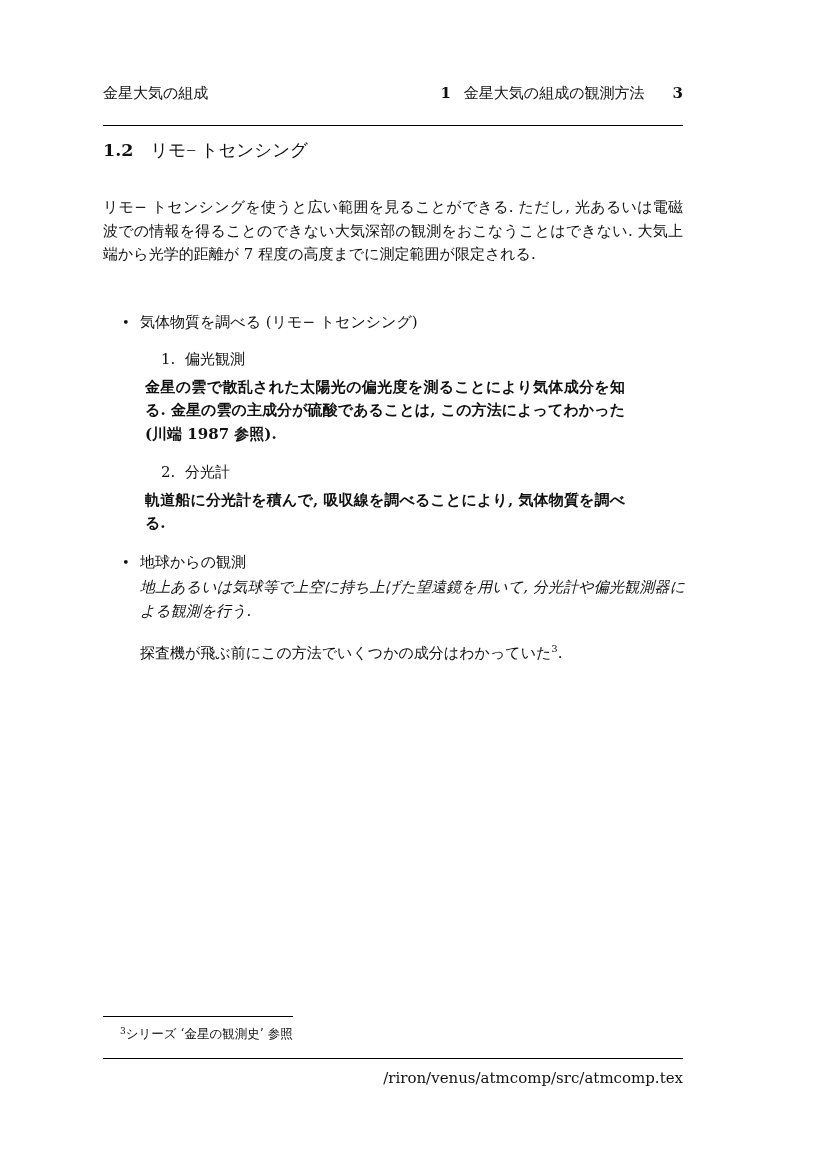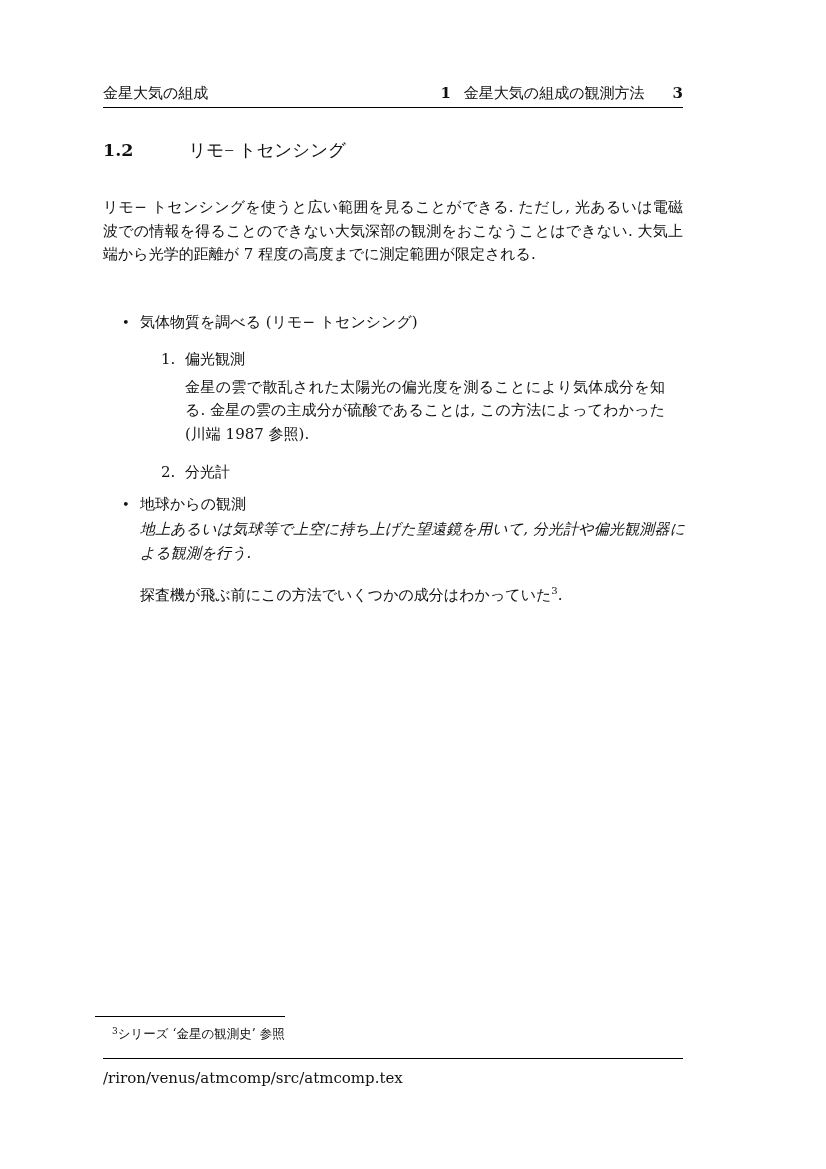--- a/index.html
+++ b/index.html
@@ -14,79 +14,79 @@
     width: 826px; height: 1169px;
     background: #ffffff;
     overflow: hidden;
   }
 
   
   .running-header {
     position: absolute; top: 85px; left: 103px; width: 580px;
     display: flex; justify-content: space-between; align-items: flex-end;
     border-bottom: 1px solid #000;
-    padding-bottom: 6px;
+    padding-bottom: 24px;
     font-family: "DejaVu Sans", "Liberation Sans", sans-serif;
     font-size: 15px; line-height: 16px;
   }
   .running-header .hdr-right { display: flex; align-items: baseline; }
   .hdr-sec-num {
     font-family: "DejaVu Serif", "Liberation Serif", serif;
     font-weight: bold; margin-right: 13px;
   }
   .hdr-page-num {
     font-family: "DejaVu Serif", "Liberation Serif", serif;
     font-weight: bold; margin-left: 28px;
   }
 
   
   .main { position: absolute; top: 139px; left: 103px; width: 580px; }
 
-  .section-heading { display: flex; align-items: flex-start; font-size: 17.5px; line-height: 22px; gap: 38px; }
+  .section-heading { display: flex; align-items: flex-start; font-size: 17.5px; line-height: 22px; }
   .sec-num { font-weight: bold; margin-right: 17px; }
   .sec-title { font-family: Liberation Serif, serif; }
 
   .body-text { font-size: 15px; line-height: 23.5px; text-align: justify; }
 
   .intro { margin-top: 35px; }
 
   .bullet-row { position: relative; padding-left: 37px; font-size: 15px; line-height: 23.5px; }
   .bullet-row .bullet-mark {
     position: absolute; left: 19px; top: 0;
     font-size: 13px;
   }
   .bullet-orbiter { margin-top: 44px; }
   .bullet-earth  { margin-top: 8px; }
 
   .enum-head { position: relative; padding-left: 82px; font-size: 15px; line-height: 23.5px; }
   .enum-head .enum-num { position: absolute; left: 58px; top: 0; }
   .enum-head-1 { margin-top: 14px; }
   .enum-head-2 { margin-top: 8px; }
-  .enum-body { margin-left: 82px; width: 480px; margin-top: 4px; }
+  .enum-body { margin-left: 42px; width: 480px; margin-top: 4px; font-weight: bold; }
 
   .earth-para1 { margin-left: 37px; width: 545px; margin-top: 2px; font-style: italic; }
   .earth-para2 { margin-left: 37px; width: 545px; margin-top: 19px; }
 
   sup.fn-mark { font-size: 10px; line-height: 0; vertical-align: 6px; }
 
   
-  .footnote-block { position: absolute; top: 1016px; left: 95px; width: 580px; }
+  .footnote-block { position: absolute; top: 1016px; left: 103px; width: 580px; }
   .footnote-rule { width: 190px; border-top: 1px solid #000; height: 0; }
   .footnote-text {
     margin-top: 6px; padding-left: 17px;
     font-size: 12.5px; line-height: 17px;
   }
   .footnote-text sup { font-size: 9px; vertical-align: 4px; }
 
   
   .page-footer {
     position: absolute; top: 1058px; left: 103px; width: 580px;
     border-top: 1px solid #000;
     padding-top: 9px;
-    display: flex; justify-content: space-between; align-items: baseline;
+    display: flex; justify-content: flex-end; align-items: baseline;
     font-size: 15px; line-height: 20px;
   }
 </style>
 </head>
 <body>
 
 <div class="page">
 
   <div class="running-header">
     <span class="hdr-left">金星大気の組成</span>
@@ -114,20 +114,21 @@
     <div class="enum-head enum-head-1">
       <span class="enum-num">1.</span>
       <span>偏光観測</span>
     </div>
     <p class="body-text enum-body">金星の雲で散乱された太陽光の偏光度を測ることにより気体成分を知る. 金星の雲の主成分が硫酸であることは, この方法によってわかった (川端 1987 参照).</p>
 
     <div class="enum-head enum-head-2">
       <span class="enum-num">2.</span>
       <span>分光計</span>
     </div>
+    <p class="body-text enum-body">軌道船に分光計を積んで, 吸収線を調べることにより, 気体物質を調べる.</p>
 
     <div class="bullet-row bullet-earth">
       <span class="bullet-mark">•</span>
       <span>地球からの観測</span>
     </div>
 
     <p class="body-text earth-para1">地上あるいは気球等で上空に持ち上げた望遠鏡を用いて, 分光計や偏光観測器による観測を行う.</p>
 
     <p class="body-text earth-para2"><span>探査機が飛ぶ前にこの方法でいくつかの成分はわかっていた</span><sup class="fn-mark">3</sup><span>.</span></p>
 

